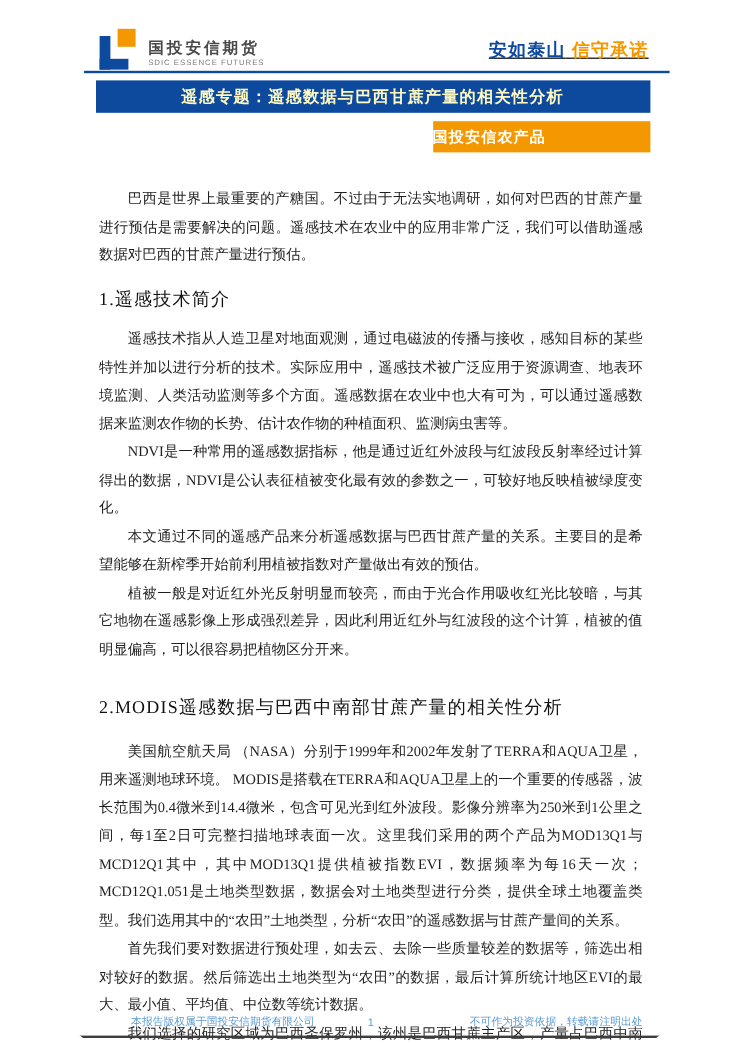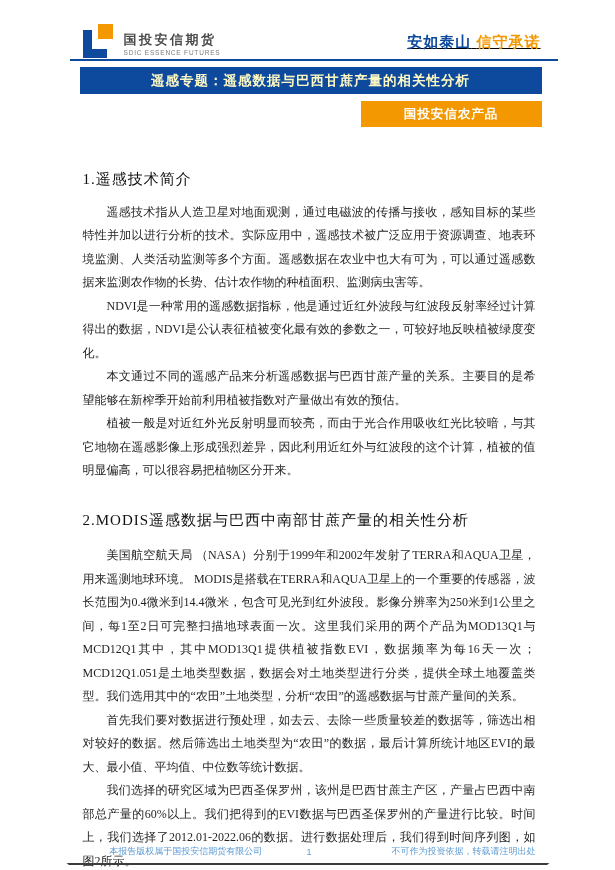--- a/index.html
+++ b/index.html
@@ -53,21 +53,21 @@
   .product-badge {
     width: 181px;
     height: 26px;
     background: #F39800;
     color: #ffffff;
     font-size: 12.5px;
     font-weight: bold;
     letter-spacing: 1px;
     display: flex;
     align-items: center;
-    justify-content: center;
+    justify-content: flex-start;
   }
 
   
   .doc-body {
     padding: 27px 25px 0 28px;
     font-family: "Liberation Serif", serif;
     font-size: 12px;
     line-height: 23.5px;
     color: #1f1f1f;
     text-align: justify;
@@ -131,20 +131,21 @@
     <span>遥感专题：遥感数据与巴西甘蔗产量的相关性分析</span>
   </div>
 
   <div class="badge-row">
     <div class="product-badge">
       <span>国投安信农产品</span>
     </div>
   </div>
 
   <div class="doc-body">
+    <p>巴西是世界上最重要的产糖国。不过由于无法实地调研，如何对巴西的甘蔗产量进行预估是需要解决的问题。遥感技术在农业中的应用非常广泛，我们可以借助遥感数据对巴西的甘蔗产量进行预估。</p>
 
     <h2 class="sec-heading">1.遥感技术简介</h2>
     <p>遥感技术指从人造卫星对地面观测，通过电磁波的传播与接收，感知目标的某些特性并加以进行分析的技术。实际应用中，遥感技术被广泛应用于资源调查、地表环境监测、人类活动监测等多个方面。遥感数据在农业中也大有可为，可以通过遥感数据来监测农作物的长势、估计农作物的种植面积、监测病虫害等。</p>
     <p>NDVI是一种常用的遥感数据指标，他是通过近红外波段与红波段反射率经过计算得出的数据，NDVI是公认表征植被变化最有效的参数之一，可较好地反映植被绿度变化。</p>
     <p>本文通过不同的遥感产品来分析遥感数据与巴西甘蔗产量的关系。主要目的是希望能够在新榨季开始前利用植被指数对产量做出有效的预估。</p>
     <p>植被一般是对近红外光反射明显而较亮，而由于光合作用吸收红光比较暗，与其它地物在遥感影像上形成强烈差异，因此利用近红外与红波段的这个计算，植被的值明显偏高，可以很容易把植物区分开来。</p>
 
     <h2 class="sec-heading second">2.MODIS遥感数据与巴西中南部甘蔗产量的相关性分析</h2>
     <p>美国航空航天局 （NASA）分别于1999年和2002年发射了TERRA和AQUA卫星，用来遥测地球环境。 MODIS是搭载在TERRA和AQUA卫星上的一个重要的传感器，波长范围为0.4微米到14.4微米，包含可见光到红外波段。影像分辨率为250米到1公里之间，每1至2日可完整扫描地球表面一次。这里我们采用的两个产品为MOD13Q1与MCD12Q1其中，其中MOD13Q1提供植被指数EVI，数据频率为每16天一次；MCD12Q1.051是土地类型数据，数据会对土地类型进行分类，提供全球土地覆盖类型。我们选用其中的“农田”土地类型，分析“农田”的遥感数据与甘蔗产量间的关系。</p>
     <p>首先我们要对数据进行预处理，如去云、去除一些质量较差的数据等，筛选出相对较好的数据。然后筛选出土地类型为“农田”的数据，最后计算所统计地区EVI的最大、最小值、平均值、中位数等统计数据。</p>

